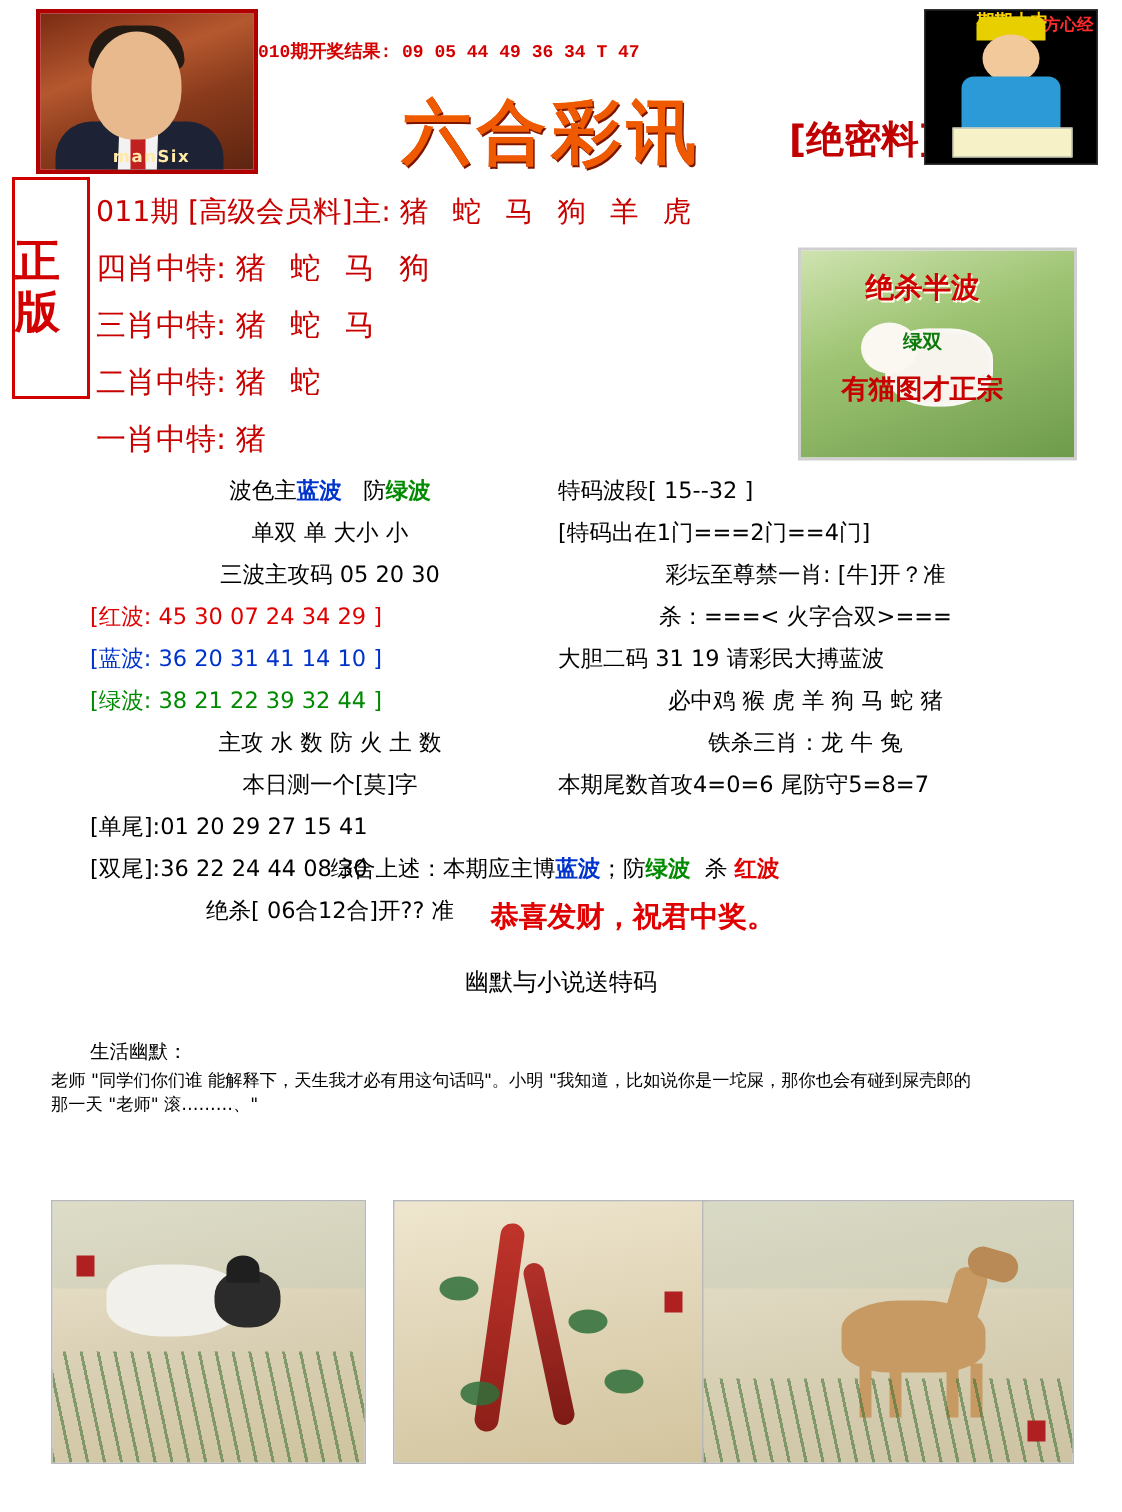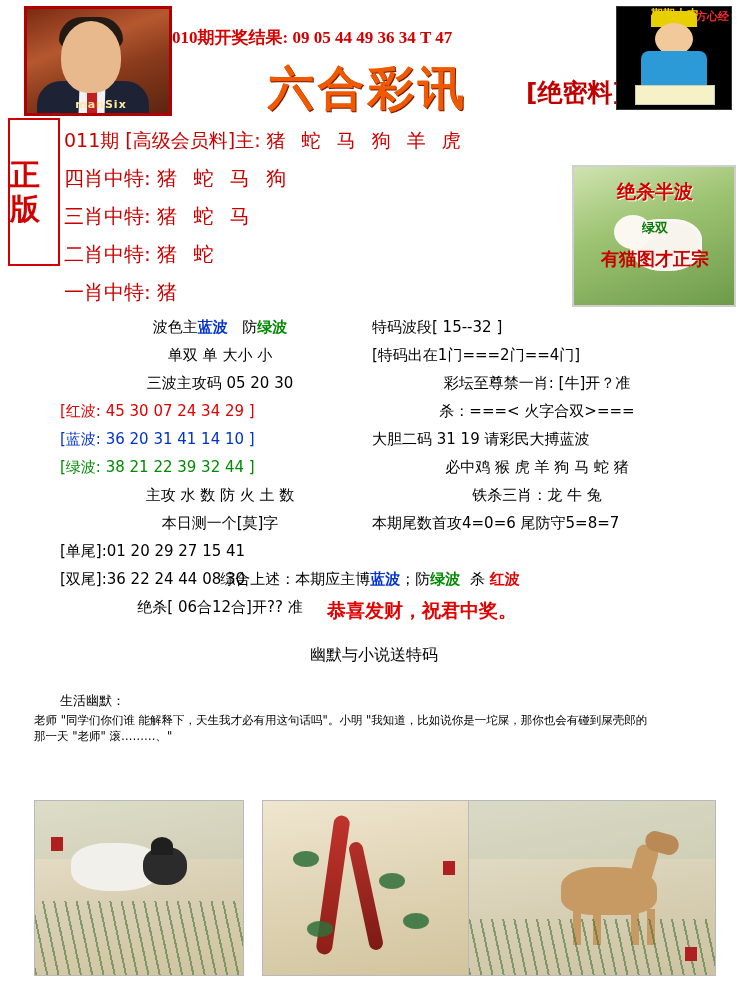--- a/index.html
+++ b/index.html
@@ -39,22 +39,22 @@
   .portrait .tie{
     position:absolute;left:60px;top:80px;width:10px;height:28px;background:#c02020;
   }
   .portrait .logo{
     position:absolute;left:0;bottom:2px;width:148px;text-align:center;
     color:#ffe9a8;font-size:11px;letter-spacing:1px;font-weight:bold;
   }
 
   .result-line{
     position:absolute;left:172px;top:26px;width:400px;
-    color:#d40000;font-size:17px;font-weight:bold;
-    font-family:Liberation Serif, serif;
+    color:#d40000;font-size:12px;font-weight:bold;
+    font-family:Liberation Mono, monospace;
     white-space:nowrap;
   }
 
   .title-wrap{position:absolute;left:268px;top:60px;width:390px;height:56px;}
   .main-title{
     font-size:46px;font-weight:bold;letter-spacing:4px;
     background:linear-gradient(180deg,#ff9a00 0%,#ff3b00 55%,#c21d00 100%);
     -webkit-background-clip:text;background-clip:text;color:#ef5a00;
     text-shadow:1px 1px 0 #7a1500;
     display:inline-block;line-height:56px;
@@ -84,21 +84,21 @@
 
   
   .pred{position:absolute;left:64px;top:128px;width:520px;}
   .pred-row{font-size:20px;color:#c90000;margin-bottom:11px;white-space:nowrap;}
   .pred-row .lbl{color:#c90000;}
   .pred-row .animals{color:#c90000;letter-spacing:5px;}
   .pred-row.first{font-size:19px;}
 
   
   .photo{
-    position:absolute;right:12px;top:165px;width:164px;height:142px;
+    position:absolute;right:30px;top:165px;width:186px;height:142px;
     border:2px solid #cfcfcf;box-sizing:border-box;overflow:hidden;
     background:linear-gradient(160deg,#cfe3b0 0%,#9ec473 40%,#6d9b4a 100%);
   }
   .photo .cat{
     position:absolute;left:56px;top:52px;width:72px;height:52px;border-radius:40% 40% 45% 45%;
     background:#f7f4ee;box-shadow:0 0 6px #fff inset;
   }
   .photo .cathead{position:absolute;left:40px;top:48px;width:38px;height:34px;border-radius:50%;background:#fbf8f2;}
   .photo .t1{position:absolute;left:0;top:12px;width:162px;text-align:center;color:#d10000;font-size:19px;font-weight:bold;text-shadow:1px 1px 0 #ffe;}
   .photo .t2{position:absolute;left:0;bottom:34px;width:162px;text-align:center;color:#c70000;font-size:18px;font-weight:bold;}

